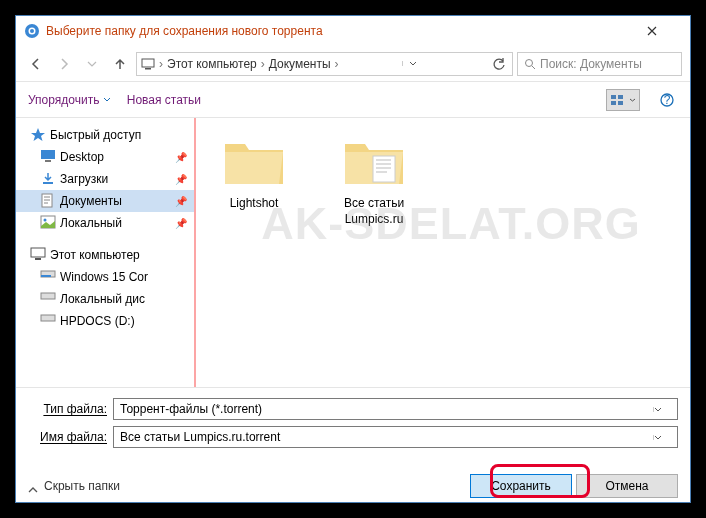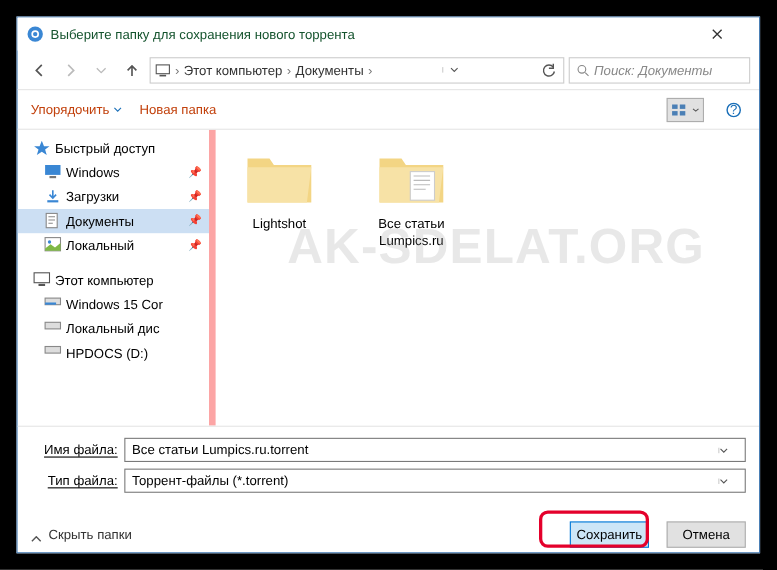--- a/index.html
+++ b/index.html
@@ -1,57 +1,57 @@
 <!DOCTYPE html>
 <html><head>
 <meta charset="utf-8">
 <style>
 * { box-sizing: border-box; margin: 0; padding: 0; font-family: "Segoe UI", Tahoma, sans-serif; font-size: 12px; }
 body { background: #000; padding: 15px; }
 .dialog { width: 676px; height: 488px; background: #fff; border: 1px solid #4a7fb5; display: flex; flex-direction: column; }
-.titlebar { background: #fff; height: 30px; display: flex; align-items: center; padding: 0 16px 0 8px; color: #14532d; }
+.titlebar { background: #fff; height: 30px; display: flex; align-items: center; padding: 0 16px 0 8px; color: #c2410c; }
 .titlebar .app-icon { width: 16px; height: 16px; margin-right: 6px; }
 .titlebar .title { flex: 1; }
 .titlebar .close { width: 45px; height: 30px; display: flex; align-items: center; justify-content: center; color: #333; }
 .navrow { height: 36px; display: flex; align-items: center; padding: 0 8px; gap: 4px; border-bottom: 1px solid #e5e5e5; }
 .navbtn { width: 24px; height: 24px; display: flex; align-items: center; justify-content: center; color: #555; }
 .navbtn.disabled { color: #bbb; }
 .addrbar { flex: 1; height: 24px; border: 1px solid #ccc; display: flex; align-items: center; padding: 0 4px; background: #fff; }
 .addrbar .crumb { padding: 0 2px; color: #333; }
 .addrbar .sep { color: #777; padding: 0 2px; }
 .addrbar .refresh { margin-left: auto; border-left: 1px solid #ccc; padding-left: 6px; color: #555; width: 22px; text-align: center; }
-.searchbox { width: 165px; height: 24px; border: 1px solid #ccc; display: flex; align-items: center; padding: 2px 6px; color: #888; font-style: italic; }
+.searchbox { width: 165px; height: 24px; border: 1px solid #ccc; display: flex; align-items: center; padding: 2px 6px; color: #888; }
 .searchbox .sicon { margin-right: 4px; }
 .toolbar { height: 36px; display: flex; align-items: center; padding: 0 12px; gap: 16px; border-bottom: 1px solid #e5e5e5; }
-.toolbar .tbtn { color: #c2410c; display: flex; align-items: center; }
+.toolbar .tbtn { color: #701a75; display: flex; align-items: center; }
 .toolbar .spacer { flex: 1; }
 .toolbar .viewbtn { width: 34px; height: 22px; border: 1px solid #adadad; background: #e1e1e1; display: flex; align-items: center; justify-content: center; }
 .toolbar .help { color: #1a6fb8; padding: 0 4px; }
 .body { flex: 1; display: flex; overflow: hidden; }
-.sidebar { width: 180px; border-right: 6px solid #fca5a5; padding: 6px 0; overflow: hidden; }
+.sidebar { width: 180px; border-right: 2px solid #fca5a5; padding: 6px 0; overflow: hidden; }
 .sidebar .item { height: 22px; display: flex; align-items: center; padding: 0 6px 0 24px; white-space: nowrap; overflow: hidden; position: relative; }
 .sidebar .item .ic { width: 16px; height: 16px; margin-right: 4px; flex-shrink: 0; }
 .sidebar .item.top { padding-left: 14px; font-weight: 400; }
 .sidebar .item.sel { background: #ccdff3; }
 .sidebar .pin { position: absolute; right: 6px; color: #888; font-size: 10px; }
 .sidebar .gap { height: 10px; }
 .content { flex: 1; padding: 16px 8px; display: flex; gap: 20px; align-items: flex-start; position: relative; }
 .folder { width: 100px; text-align: center; }
 .folder .ficon { width: 70px; height: 56px; margin: 0 auto 6px; position: relative; }
 .folder .name { font-size: 12px; line-height: 1.3; }
 .watermark { position: absolute; top: 80px; left: 16px; right: 0; text-align: center; font-size: 45px; font-weight: bold; color: rgba(150,150,150,0.22); letter-spacing: 1px; pointer-events: none; }
 .bottom { border-top: 1px solid #e5e5e5; padding: 10px 12px 12px; }
 .field { display: flex; align-items: center; margin-bottom: 6px; }
 .field label { width: 85px; text-align: right; padding-right: 6px; text-decoration: underline; text-decoration-style: solid; text-underline-offset: 2px; }
 .field .input { flex: 1; height: 22px; border: 1px solid #7a7a7a; padding: 0 6px; display: flex; align-items: center; background: #fff; }
 .field .combo-arrow { width: 18px; text-align: center; color: #555; border-left: 1px solid #ccc; margin-left: auto; }
 .footer { display: flex; align-items: center; padding: 8px 12px 4px; }
 .footer .hide { display: flex; align-items: flex-end; color: #333; }
 .footer .spacer { flex: 1; }
-.footer .btn { width: 72px; height: 24px; border: 1px solid #adadad; background: #e1e1e1; margin-left: 16px; display: flex; align-items: center; justify-content: center; }
+.footer .btn { width: 102px; height: 24px; border: 1px solid #adadad; background: #e1e1e1; margin-left: 4px; display: flex; align-items: center; justify-content: center; }
 .footer .btn.primary { border: 1px solid #0078d7; background: #cde6f7; }
 .highlight-ring { position: absolute; border: 3px solid #e4002b; border-radius: 8px; pointer-events: none; }
 svg { display: block; }
 </style>
 </head>
 <body>
 
 <div class="dialog">
 
   <div class="titlebar">
@@ -123,21 +123,21 @@
           </svg>
         </span>
       <span>Поиск: Документы</span>
     </div>
   </div>
 
   <div class="toolbar">
     <div class="tbtn"><span>Упорядочить</span>&nbsp;<svg width="8" height="5">
           <path d="M1 1 L4 4 L7 1" stroke="#1a6fb8" fill="none"></path>
         </svg></div>
-    <div class="tbtn">Новая папка</div>
+    <div class="tbtn">Новая статьи</div>
     <div class="spacer"></div>
     <div class="viewbtn"><svg width="16" height="12">
           <rect x="1" y="1" width="5" height="4" fill="#4a7fb5"></rect>
           <rect x="8" y="1" width="5" height="4" fill="#4a7fb5"></rect>
           <rect x="1" y="7" width="5" height="4" fill="#4a7fb5"></rect>
           <rect x="8" y="7" width="5" height="4" fill="#4a7fb5"></rect>
         </svg>&nbsp;<svg width="7" height="4">
           <path d="M1 1 L3.5 3 L6 1" stroke="#555" fill="none"></path>
         </svg></div>
     <div class="help">
@@ -158,21 +158,21 @@
           </span>
         <span>Быстрый доступ</span>
       </div>
       <div class="item">
           <span class="ic">
             <svg width="16" height="14">
               <rect x="1" y="1" width="14" height="9" fill="#3a87d4"></rect>
               <rect x="5" y="11" width="6" height="2" fill="#777"></rect>
             </svg>
           </span>
-          <span>Windows</span>
+          <span>Desktop</span>
           <span class="pin">📌</span>
         </div>
       <div class="item">
           <span class="ic">
             <svg width="16" height="16">
               <path d="M8 2 L8 9 M5 6 L8 9 L11 6" stroke="#3a87d4" stroke-width="1.5" fill="none"></path>
               <rect x="3" y="11" width="10" height="2" fill="#3a87d4"></rect>
             </svg>
           </span>
           <span>Загрузки</span>
@@ -256,41 +256,41 @@
               <path d="M37 26 H52 M37 30 H52 M37 34 H52 M37 38 H48" stroke="#bbb"></path>
             </svg>
           </div>
         <div class="name">Все статьи Lumpics.ru</div>
       </div>
     </div>
   </div>
 
   <div class="bottom">
     <div class="field">
+      <label>Тип файла:</label>
+      <div class="input">
+        <span>Торрент-файлы (*.torrent)</span>
+        <span class="combo-arrow">
+            <svg width="8" height="5">
+              <path d="M1 1 L4 4 L7 1" stroke="#555" fill="none"></path>
+            </svg>
+          </span>
+      </div>
+    </div>
+    <div class="field">
       <label>Имя файла:</label>
       <div class="input">
         <span>Все статьи Lumpics.ru.torrent</span>
         <span class="combo-arrow">
             <svg width="8" height="5">
               <path d="M1 1 L4 4 L7 1" stroke="#555" fill="none"></path>
             </svg>
           </span>
       </div>
     </div>
-    <div class="field">
-      <label>Тип файла:</label>
-      <div class="input">
-        <span>Торрент-файлы (*.torrent)</span>
-        <span class="combo-arrow">
-            <svg width="8" height="5">
-              <path d="M1 1 L4 4 L7 1" stroke="#555" fill="none"></path>
-            </svg>
-          </span>
-      </div>
-    </div>
   </div>
 
   <div class="footer" style="position:relative">
     <div class="hide">
       <svg width="10" height="6" style="margin-right:6px">
           <path d="M1 5 L5 1 L9 5" stroke="#555" fill="none" stroke-width="1.3"></path>
         </svg>
       <span>Скрыть папки</span>
     </div>
     <div class="spacer"></div>

